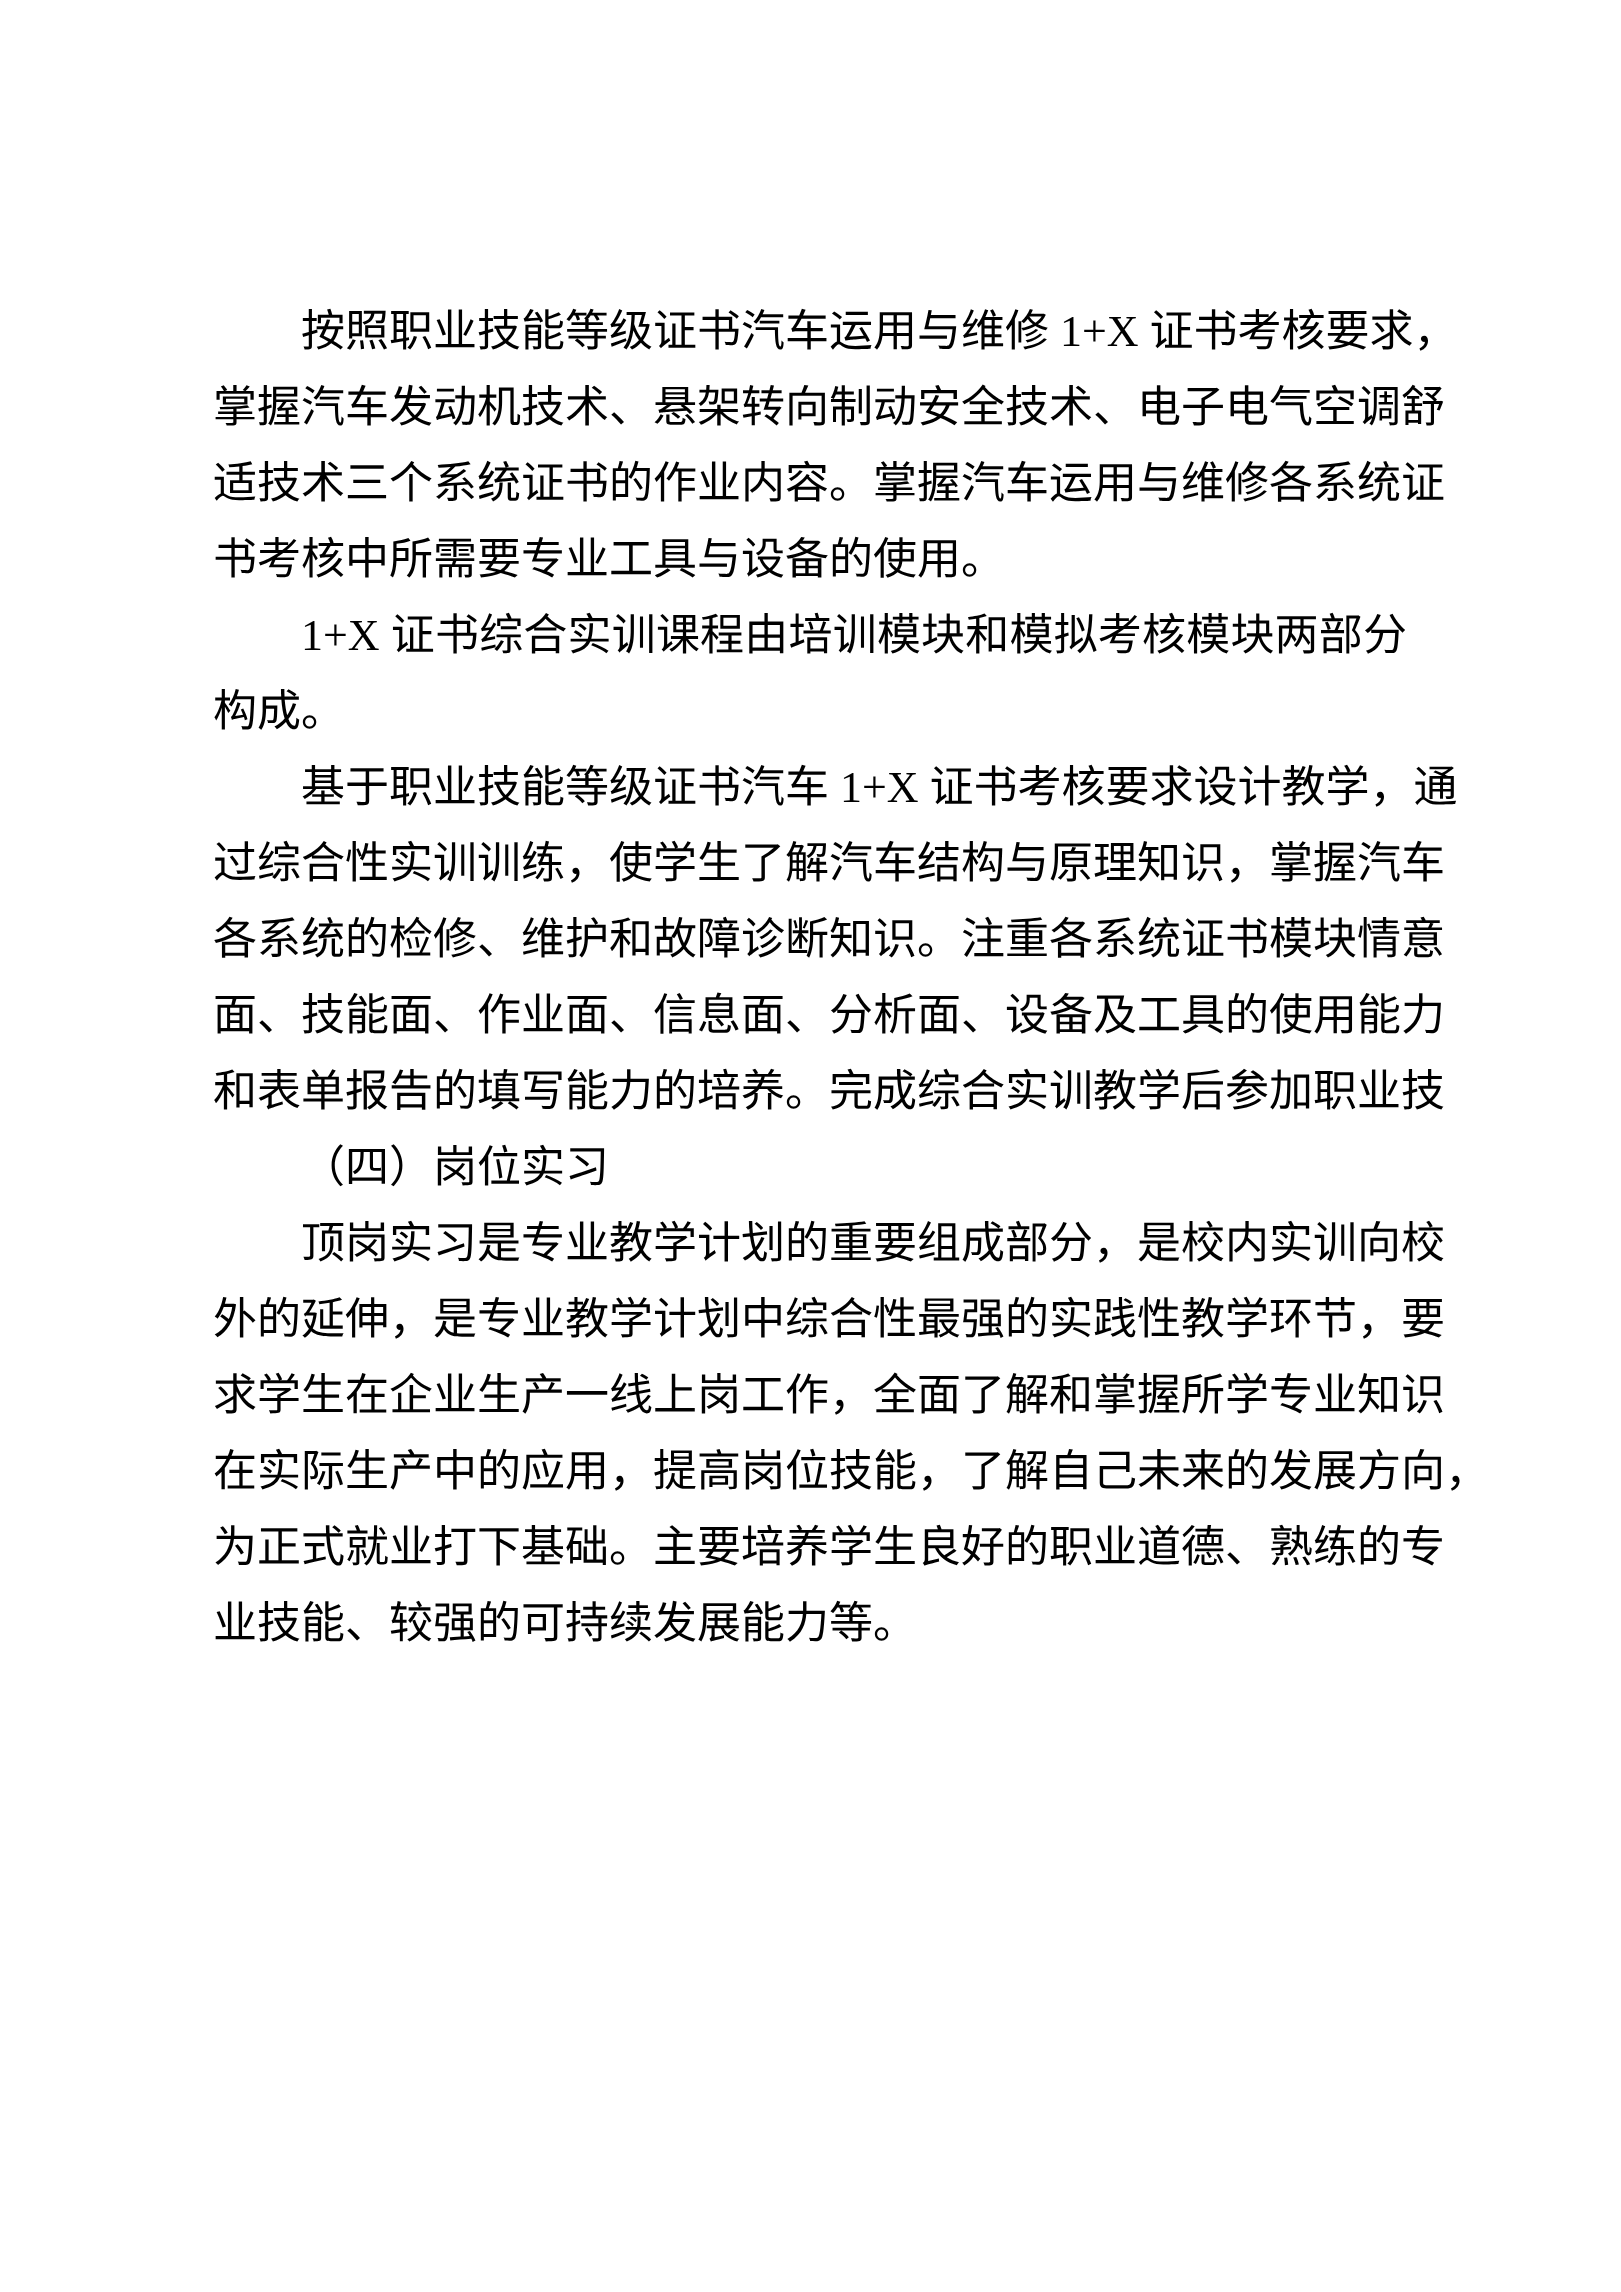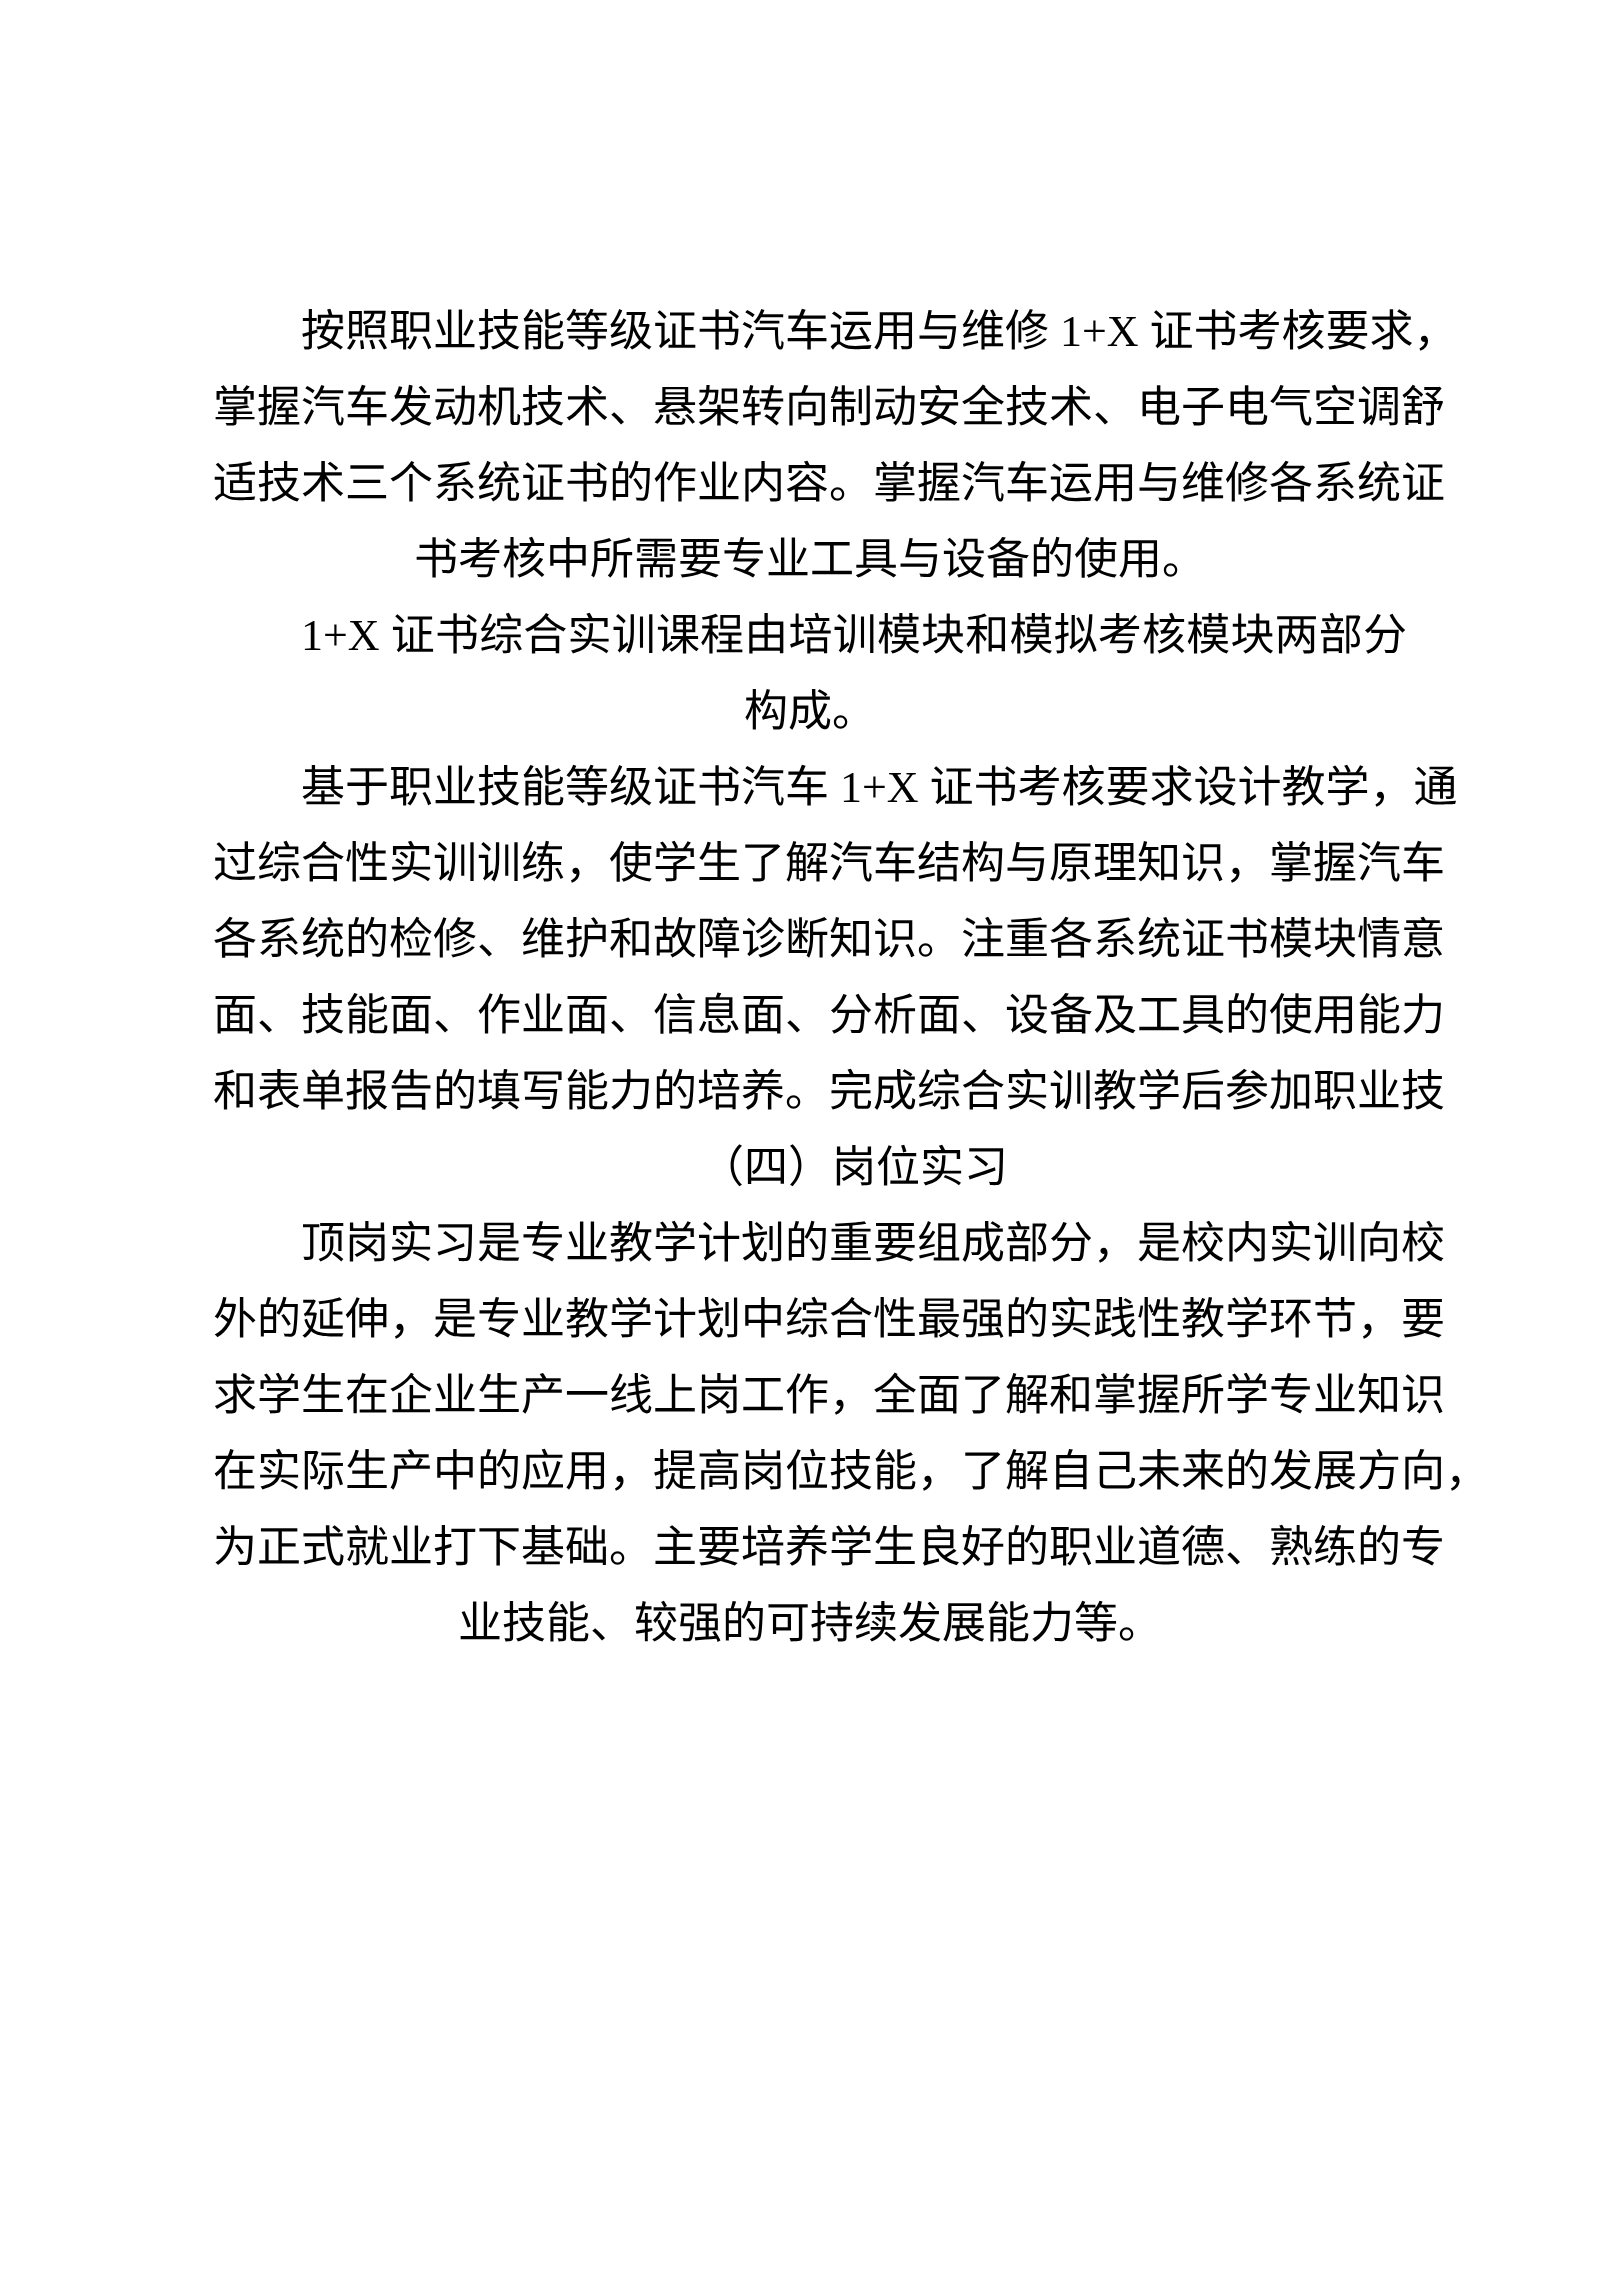--- a/index.html
+++ b/index.html
@@ -21,21 +21,21 @@
     left: 213px;
     top: 294px;
     width: 1194px;
   }
   .para { margin: 0; padding: 0; }
   .line {
     height: 76px;
     line-height: 76px;
     font-size: 44px;
     white-space: nowrap;
-    text-align: center;
+    text-align: left;
     letter-spacing: 0px;
   }
   
   .line.j {
     text-align: justify;
     text-align-last: justify;
     text-justify: inter-character;
   }
   
   .line.indent { padding-left: 88px; }

